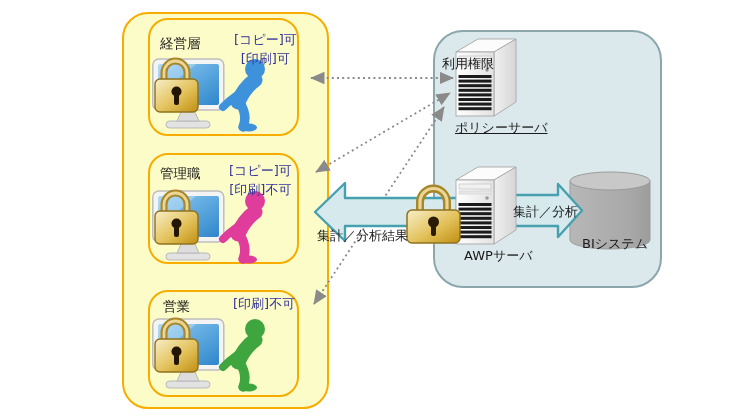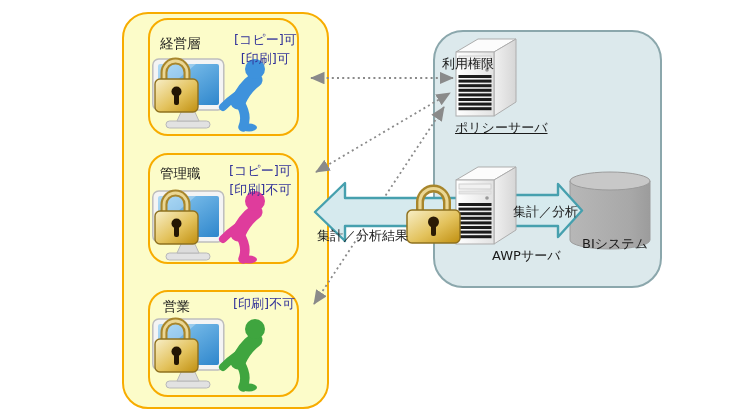--- a/index.html
+++ b/index.html
@@ -211,18 +211,18 @@
     <div>[印刷]不可</div>
   </div>
 
   <div class="abs role-label" style="left:163px;top:298px;">営業</div>
   <div class="abs perm-label" style="left:233px;top:294px;">
     <div>[印刷]不可</div>
   </div>
 
   <div class="abs flow-label" style="left:399px;top:55px;margin-left:43px;">利用権限</div>
   <div class="abs node-label" style="left:455px;top:119px;text-decoration:underline;">ポリシーサーバ</div>
-  <div class="abs node-label" style="left:464px;top:247px;margin-left:28px;">AWPサーバ</div>
+  <div class="abs node-label" style="left:464px;top:247px;">AWPサーバ</div>
   <div class="abs node-label" style="left:582px;top:195px;margin-top:40px;">BIシステム</div>
   <div class="abs flow-label" style="left:317px;top:203px;margin-top:24px;">集計／分析結果</div>
   <div class="abs flow-label" style="left:513px;top:203px;">集計／分析</div>
 
 </div>
 
 </body></html>

